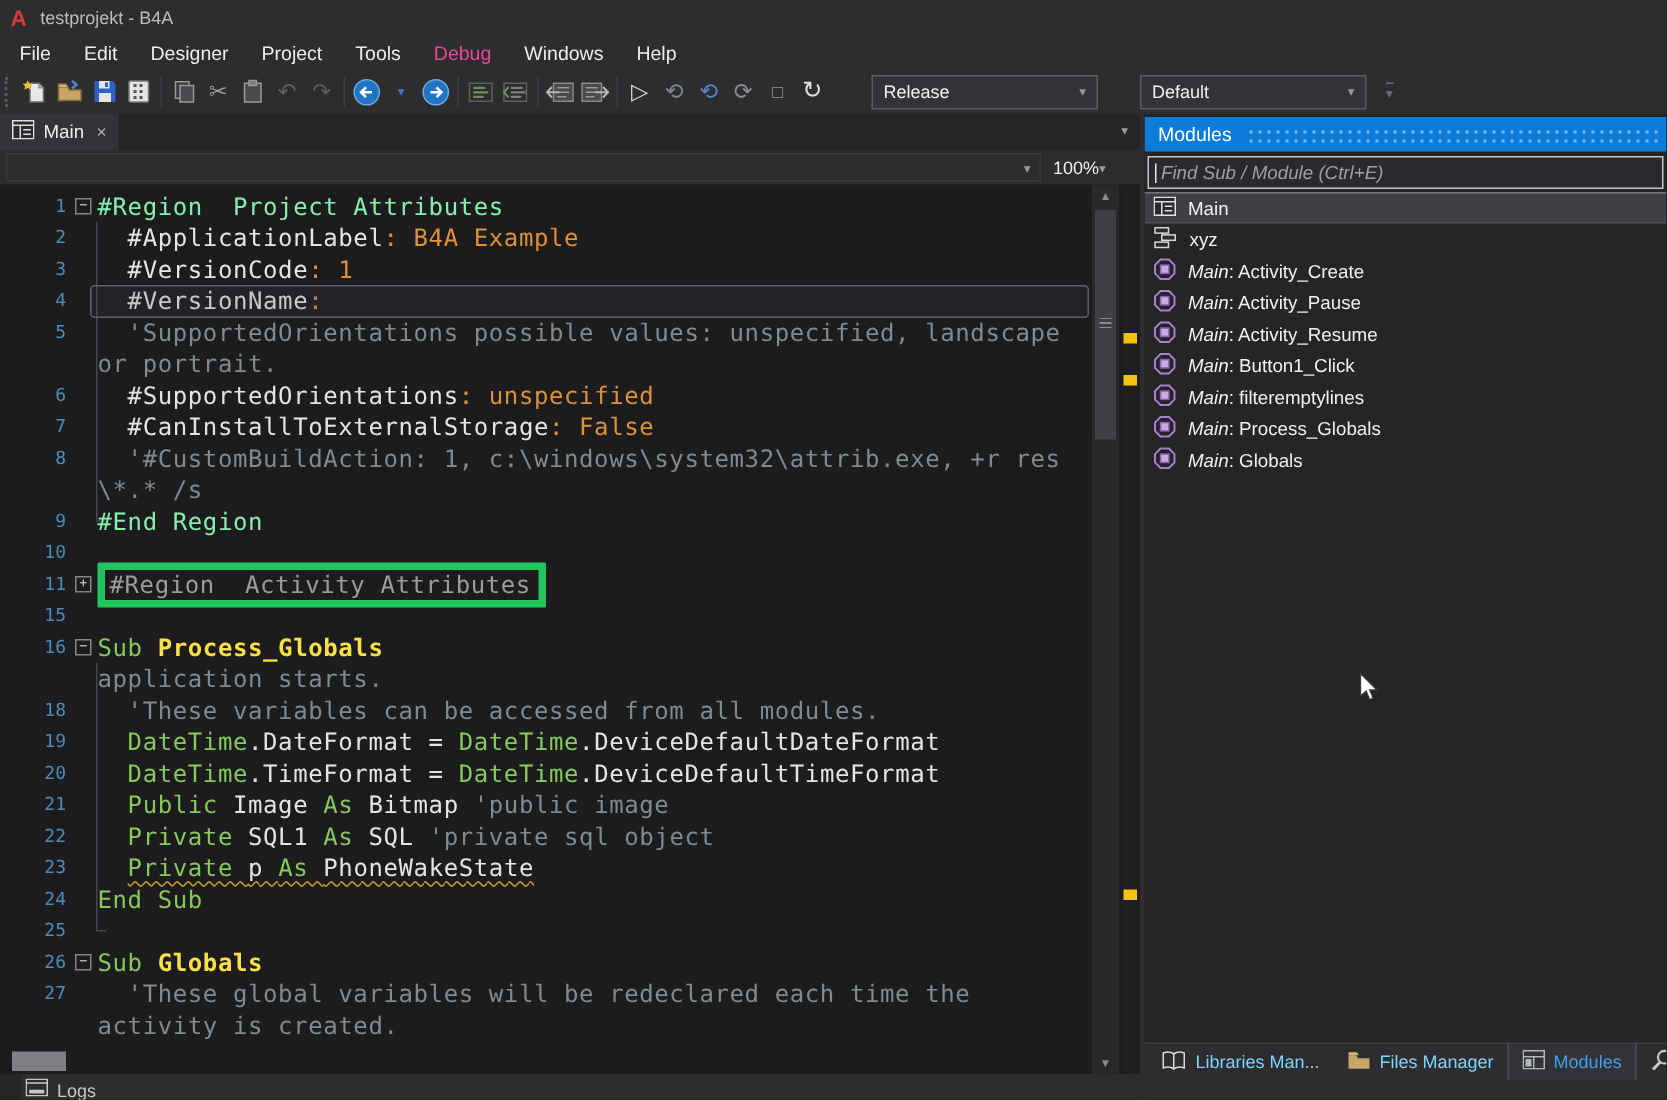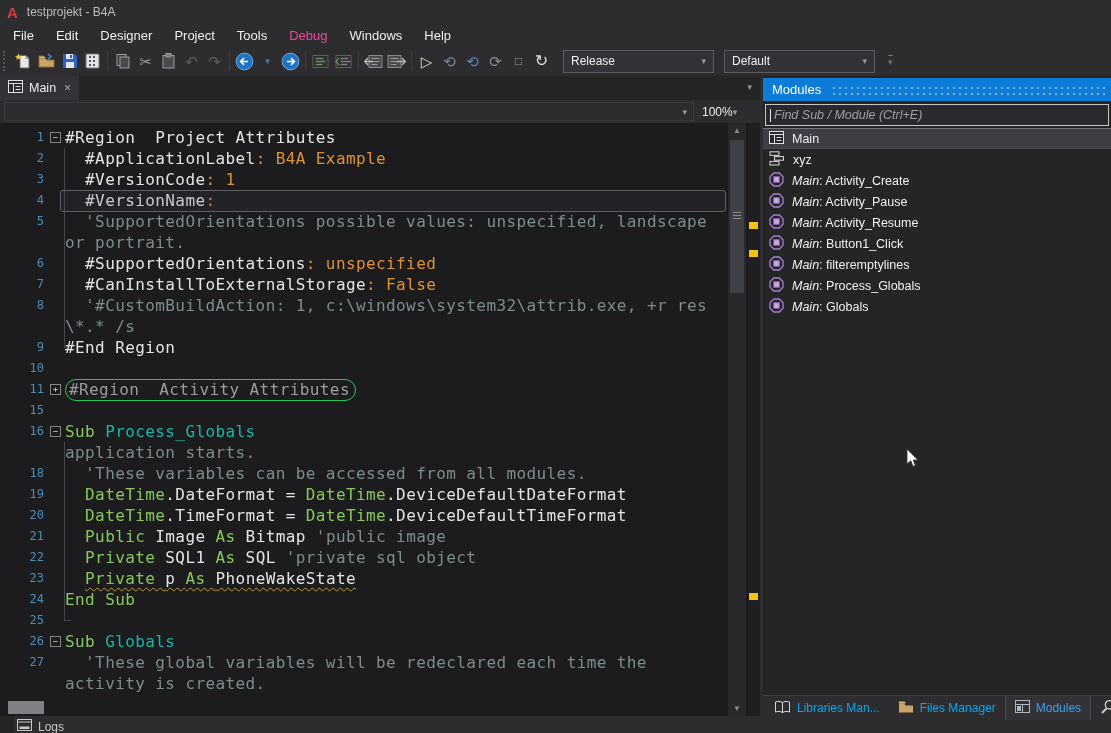--- a/index.html
+++ b/index.html
@@ -13,43 +13,43 @@
   #menubar{position:absolute;left:0;top:24px;width:100%;height:22px;display:flex;align-items:center;padding-left:2px}
   .menu-item{padding:3px 11px;font-size:13px;color:#EDEDED;cursor:default}
   .menu-item.disabled{color:#ec4899}
   
   #toolbar{position:absolute;left:0;top:46px;width:100%;height:30px;display:flex;align-items:center;padding-left:2px}
   .tb-grip{width:3px;height:20px;border-left:2px dotted #55555C;margin:0 4px 0 1px}
   #tbicons{display:flex;align-items:center}
   .tb-icon{width:23px;height:24px;display:flex;align-items:center;justify-content:center;line-height:1}
   .tb-sep{width:1px;height:20px;background:#3F3F46;margin:0 3px}
   .combo{height:21px;background:#333337;border:1px solid #5B5B60;color:#F1F1F1;font-size:12px;
-         display:flex;align-items:center;justify-content:space-between;padding:0 7px;width:135px;margin-left:10px}
+         display:flex;align-items:center;justify-content:space-between;padding:0 7px;width:135px;margin-left:28px}
   .caret{color:#9A9A9A;font-size:9px}
   .tb-overflow{color:#6F6F78;font-size:9px;margin-left:13px;border-top:1px solid #6F6F78;padding-top:1px}
   
   #editorzone{position:absolute;left:0;top:76px;width:760px;height:657px;background:#252526}
   #tabstrip{position:relative;height:24px;background:#252526}
   .doc-tab{display:inline-flex;align-items:center;gap:6px;height:24px;padding:0 8px;background:#333337;color:#EDEDED;font-size:12.5px}
   .tabclose{color:#ABABAB;font-size:12px;margin-left:2px}
   .strip-caret{position:absolute;right:8px;top:6px;color:#9A9A9A;font-size:9px}
   #navrow{height:23px;background:#2D2D30;display:flex;align-items:center;padding:2px 4px;gap:6px;box-sizing:border-box}
   .navcombo{flex:1;height:19px;background:#2D2D30;border:1px solid #3A3A3E;display:flex;align-items:center;justify-content:flex-end;padding-right:6px;box-sizing:border-box}
   .zoomcombo{width:52px;height:19px;display:flex;align-items:center;color:#EDEDED;font-size:12px;padding:0 2px}
   
   #codearea{position:absolute;top:47px;left:0;width:760px;height:593px;background:#1C1C1F;overflow:hidden}
   #codelayer{position:absolute;inset:0;padding-top:4px}
   .row{position:relative;height:21px}
   .ln{position:absolute;left:0;width:44px;text-align:right;color:#4E8CB8;font-family:"DejaVu Sans Mono",monospace;font-size:12px;line-height:21px}
   .fold{position:absolute;left:50px;top:5px;width:11px;height:11px;box-sizing:border-box;border:1px solid #858585;background:#1C1C1F;
         color:#D0D0D0;font-family:"DejaVu Sans Mono",monospace;font-size:9px;line-height:8px;text-align:center}
   .txt{position:absolute;left:65px;top:0;white-space:pre;font-family:"DejaVu Sans Mono",monospace;font-size:16px;line-height:21px;letter-spacing:.4px}
-  .c-reg{color:#e5e5e5}.c-wh{color:#E4E4E4}.c-or{color:#DE9136}.c-cm{color:#7E8C8C}
-  .c-kw{color:#86C85A}.c-b{color:#14b8a6;font-weight:normal}
-  .c-box{color:#9C9C9C;border:1px solid #22c55e;border-radius:11px;padding:0 5px 1px 3px}
+  .c-reg{color:#86efac}.c-wh{color:#E4E4E4}.c-or{color:#DE9136}.c-cm{color:#7E8C8C}
+  .c-kw{color:#86C85A}.c-b{color:#fde047;font-weight:bold}
+  .c-box{color:#9C9C9C;border:5px solid #22c55e;border-radius:1px;padding:0 5px 1px 3px}
   .sq{text-decoration:underline;text-decoration-style:wavy;text-decoration-color:#C09A2A;text-decoration-thickness:1px;text-underline-offset:3px}
   .curline{position:absolute;left:60px;top:67px;width:664px;height:20px;border:1px solid #5E5E64;border-radius:3px;background:rgba(72,72,78,.18);z-index:3}
   .guide{position:absolute;left:64px;width:1px;background:#45454C}
   .gtick{position:absolute;left:64px;width:7px;height:1px;background:#45454C}
   .vsb{position:absolute;left:728px;top:0;width:18px;height:593px;background:#29292C}
   .vsb .arr{position:absolute;left:0;width:18px;text-align:center;color:#8A8A8A;font-size:8px}
   .vsb .thumb{position:absolute;left:2px;top:17px;width:14px;height:153px;background:#3F3F46}
   .vsb .thumb:after{content:"";position:absolute;left:3px;top:72px;width:8px;height:8px;
         background:repeating-linear-gradient(to bottom,#8A8A8A 0 1px,transparent 1px 3px)}
   .ruler{position:absolute;left:748px;top:0;width:12px;height:593px;background:#1F1F22}
@@ -67,21 +67,21 @@
   .psearch:before{content:"";width:1px;height:13px;background:#E8E8E8;margin-right:1px}
   .psearch input{flex:1;background:transparent;border:none;outline:none;color:#CFCFCF;font-style:italic;
                  font-size:12.5px;font-family:"Liberation Sans",sans-serif}
   .psearch input::placeholder{color:#9EA0A4;font-style:italic;opacity:1}
   #plist{margin-top:2px}
   .pitem{height:21px;display:flex;align-items:center;padding-left:6px;gap:8px;font-size:12.5px;color:#F0F0F0;box-sizing:border-box}
   .pitem.selected{background:#3E3E44;border-top:1px solid #75757C;border-bottom:1px solid #4A4A50}
   .pmod{font-style:italic}
   #ptabs{position:absolute;top:619px;left:0;right:0;height:38px;background:#2D2D30;border-top:1px solid #3F3F46;
          display:flex;align-items:flex-start;padding-left:2px;white-space:nowrap}
-  .ptab{display:flex;align-items:center;gap:6px;color:#0ea5e9;font-size:12px;padding:0 9px;height:24px}
+  .ptab{display:flex;align-items:center;gap:6px;color:#7dd3fc;font-size:12px;padding:0 9px;height:24px}
   .ptab.active{background:#333337;color:#3CA1EE;border-left:1px solid #4A4A50;border-right:1px solid #4A4A50}
   #cursor{position:absolute;left:906px;top:448px;z-index:50}
 </style>
 </head>
 <body>
 
 <div id="app">
 
   <div id="titlebar">
     <span id="logo">A</span>

